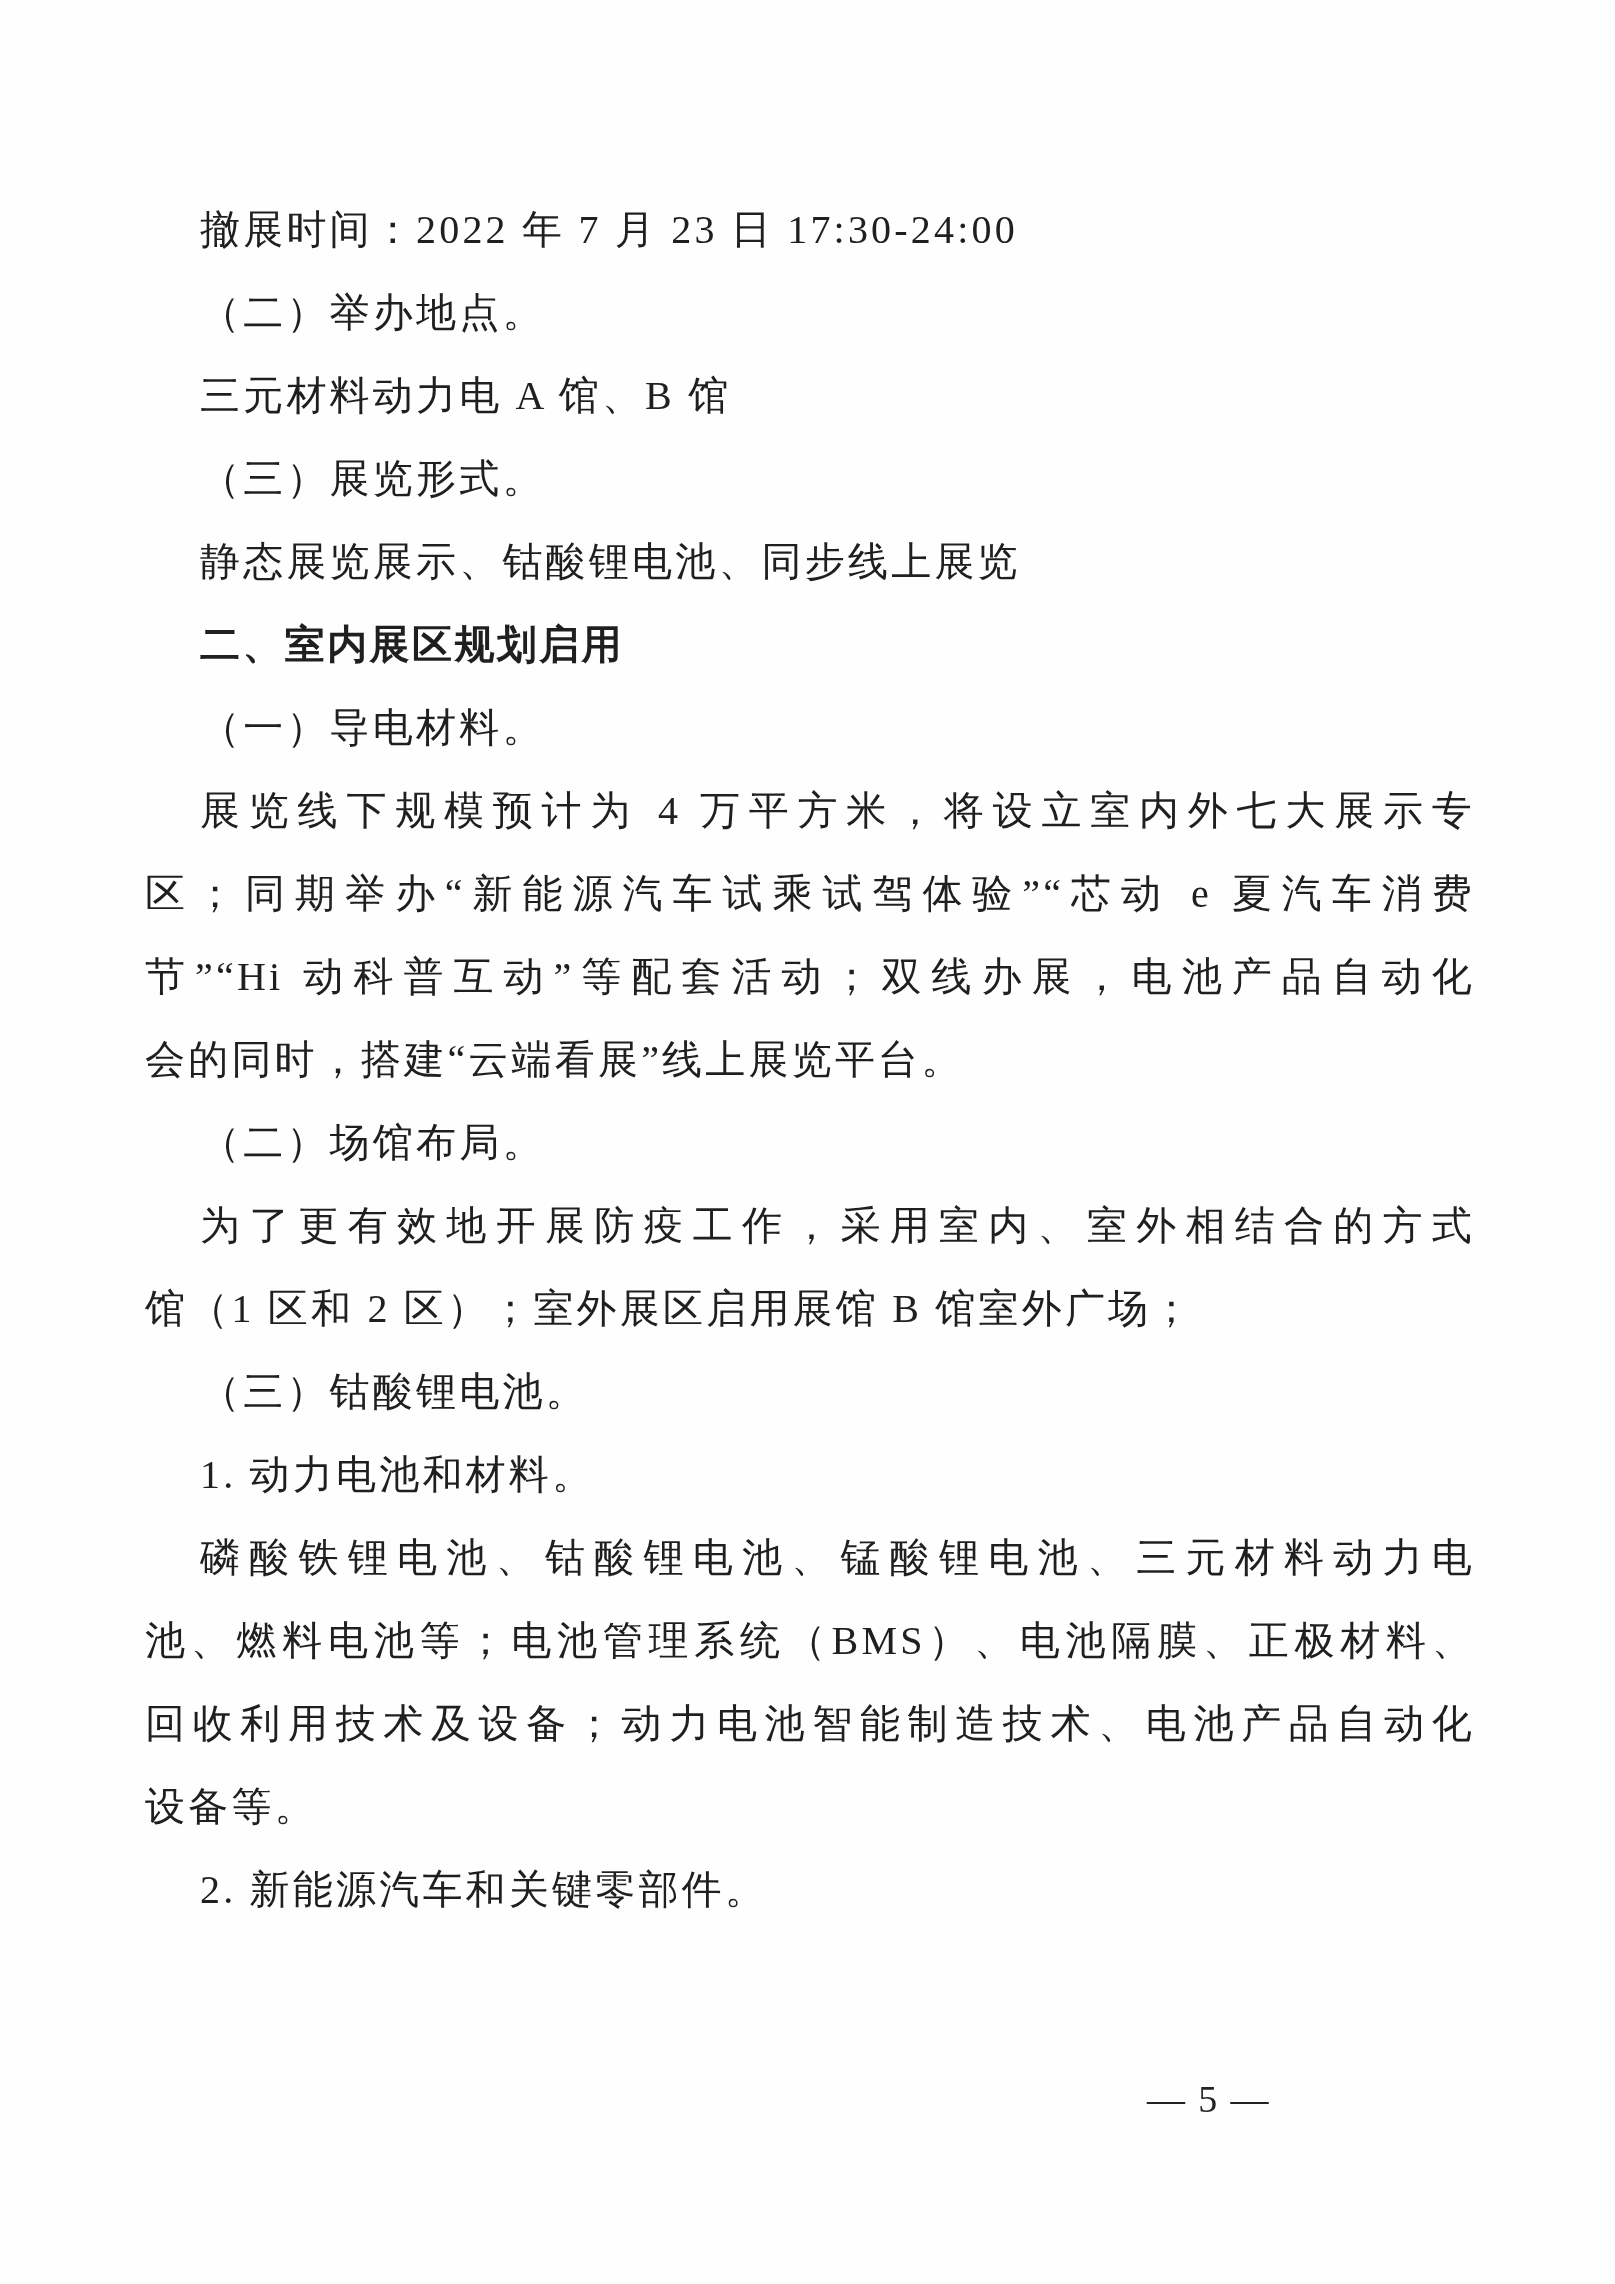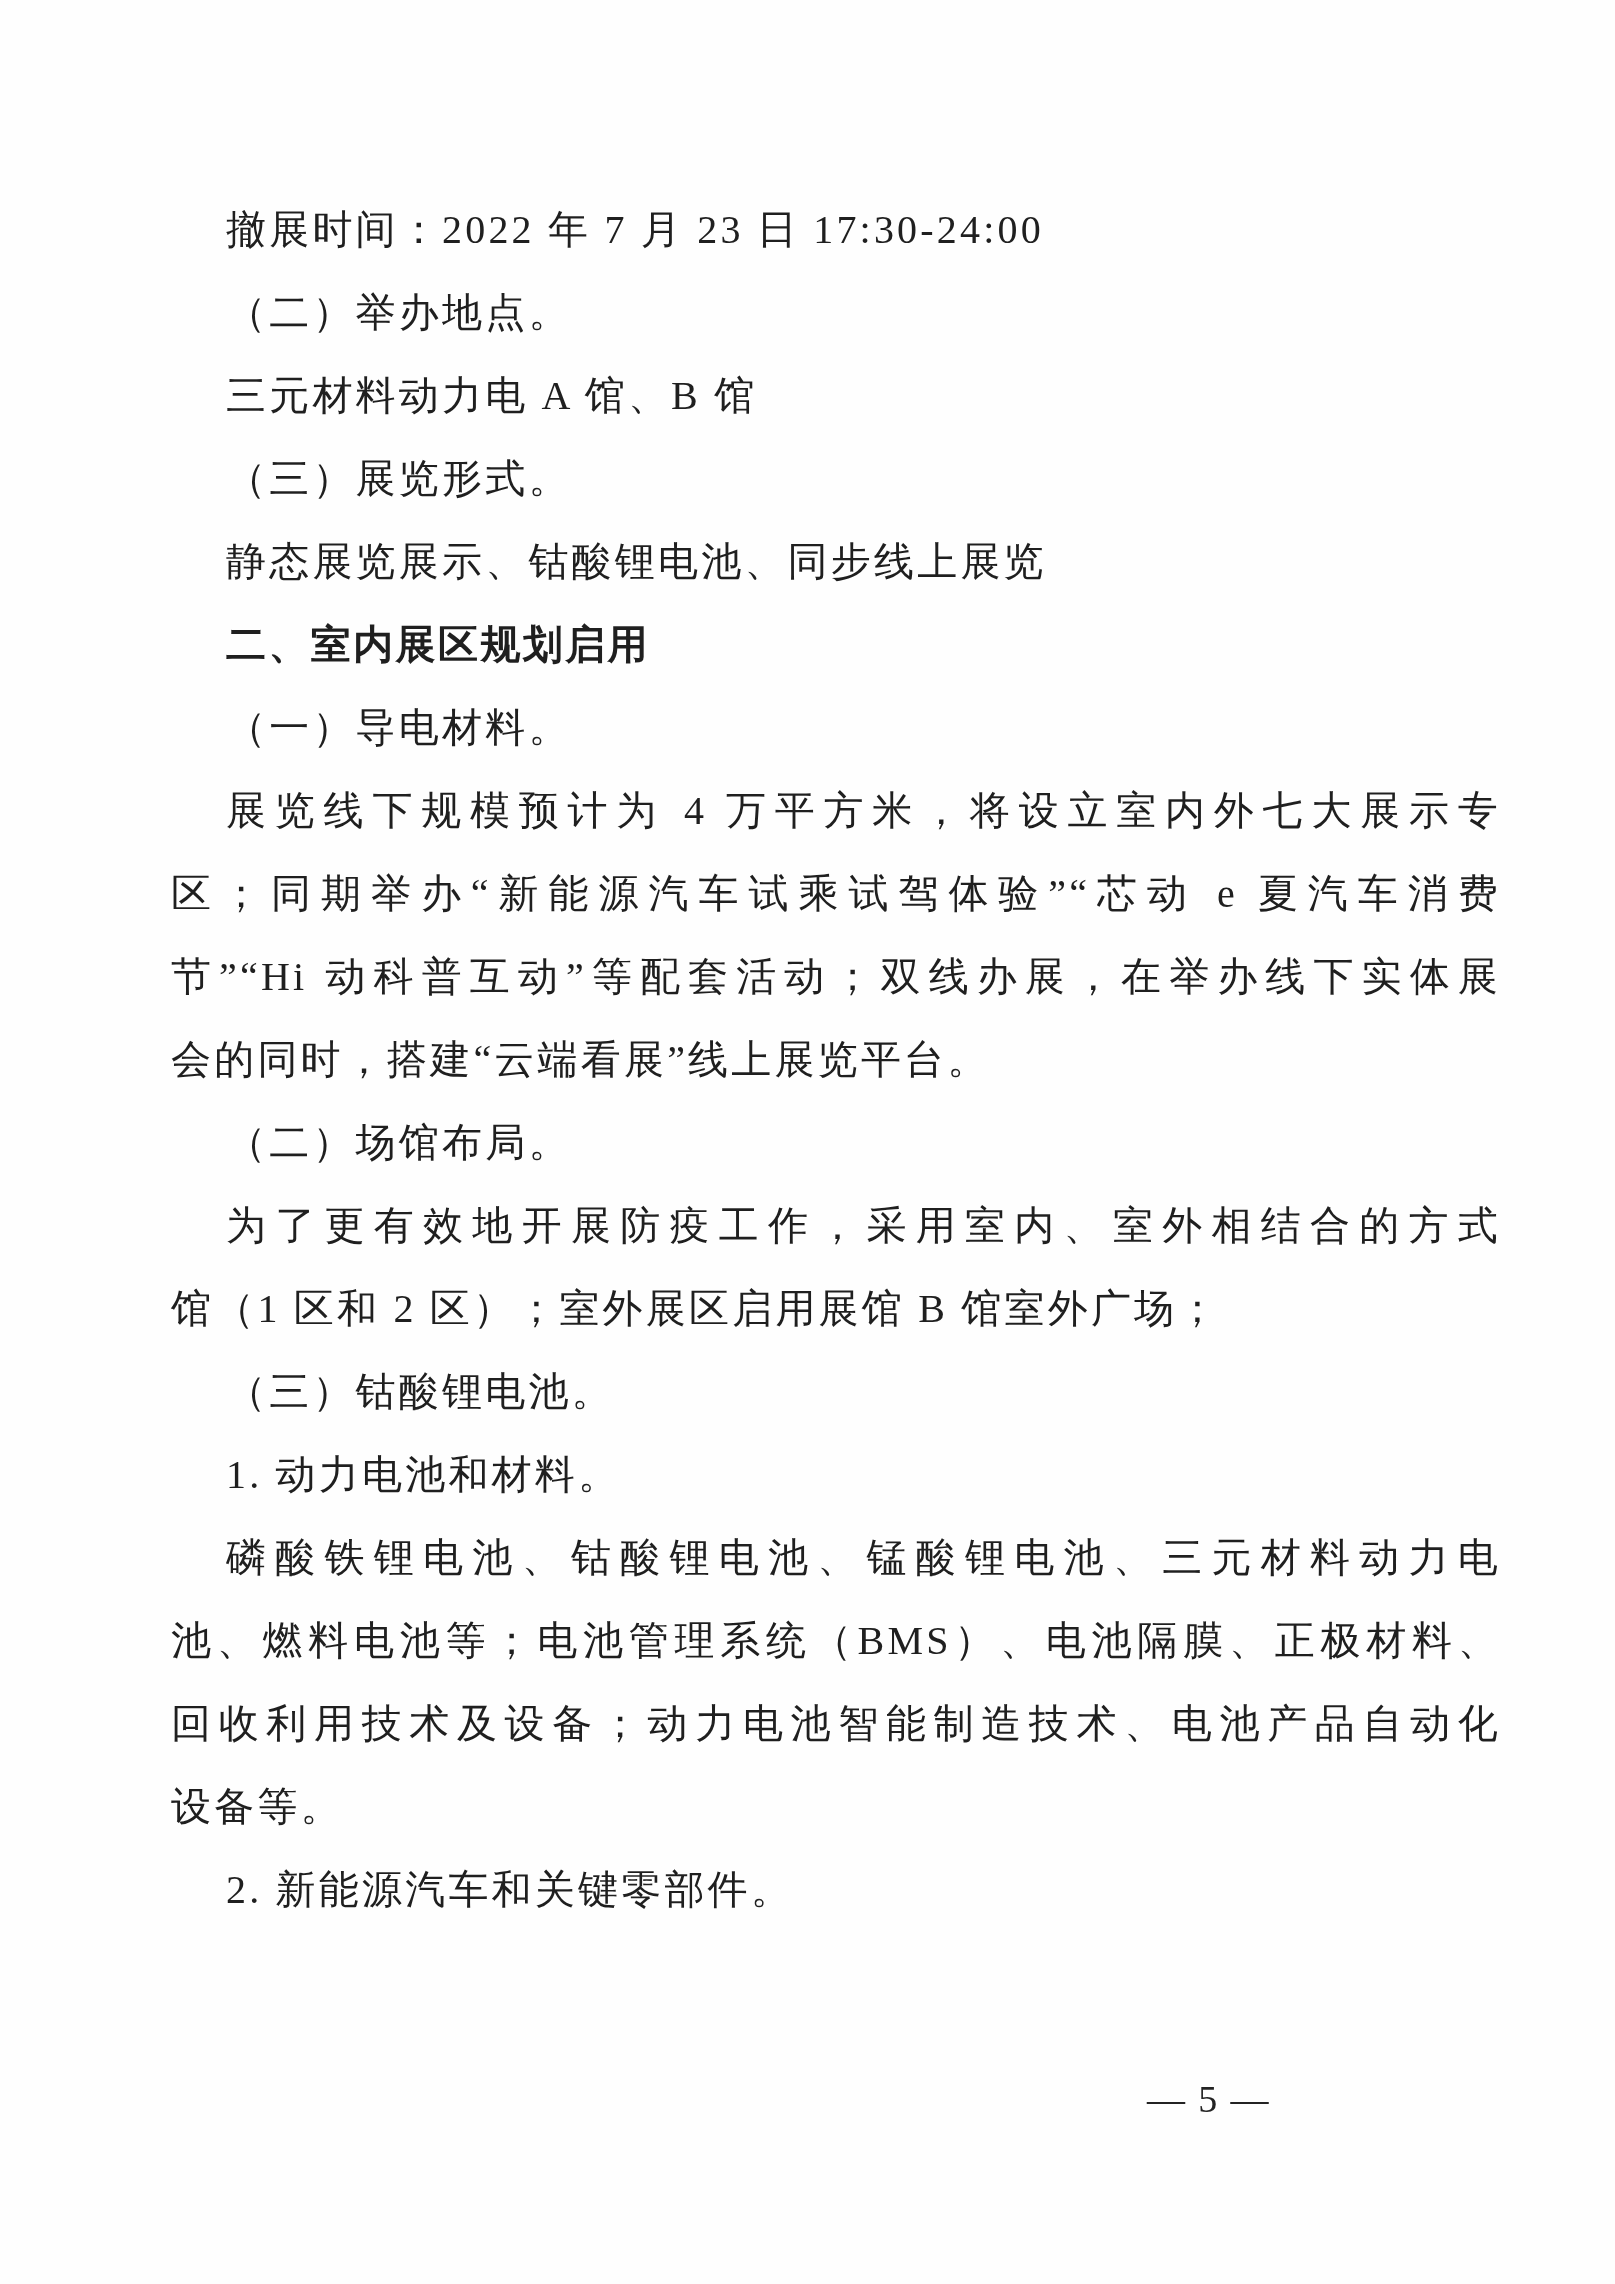--- a/index.html
+++ b/index.html
@@ -18,21 +18,20 @@
     color: #1f1f1f;
   }
   .textblock {
     position: absolute;
     left: 145px;
     top: 188px;
     width: 1330px;
     font-size: 40px;
     line-height: 83px;
     letter-spacing: 0.08em;
-    margin-left: 26px;
   }
   .line {
     min-height: 83px;
     white-space: nowrap;
     text-align: left;
   }
   .line.indent {
     text-indent: 55px;
   }
   .line.fill {
@@ -61,21 +60,21 @@
   <div class="textblock">
     <div class="line indent">撤展时间：2022 年 7 月 23 日 17:30-24:00</div>
     <div class="line indent">（二）举办地点。</div>
     <div class="line indent">三元材料动力电 A 馆、B 馆</div>
     <div class="line indent">（三）展览形式。</div>
     <div class="line indent">静态展览展示、钴酸锂电池、同步线上展览</div>
     <div class="line indent heading">二、室内展区规划启用</div>
     <div class="line indent">（一）导电材料。</div>
     <div class="line indent fill">展览线下规模预计为 4 万平方米，将设立室内外七大展示专</div>
     <div class="line fill">区；同期举办“新能源汽车试乘试驾体验”“芯动 e 夏汽车消费</div>
-    <div class="line fill">节”“Hi 动科普互动”等配套活动；双线办展，在举办线下实体展</div>
+    <div class="line fill">节”“Hi 动科普互动”等配套活动；双线办展，电池产品自动化</div>
     <div class="line">会的同时，搭建“云端看展”线上展览平台。</div>
     <div class="line indent">（二）场馆布局。</div>
     <div class="line indent fill">为了更有效地开展防疫工作，采用室内、室外相结合的方式</div>
     <div class="line">馆（1 区和 2 区）；室外展区启用展馆 B 馆室外广场；</div>
     <div class="line indent">（三）钴酸锂电池。</div>
     <div class="line indent">1. 动力电池和材料。</div>
     <div class="line indent fill">磷酸铁锂电池、钴酸锂电池、锰酸锂电池、三元材料动力电</div>
     <div class="line fill">池、燃料电池等；电池管理系统（BMS）、电池隔膜、正极材料、</div>
     <div class="line fill">回收利用技术及设备；动力电池智能制造技术、电池产品自动化</div>
     <div class="line">设备等。</div>

